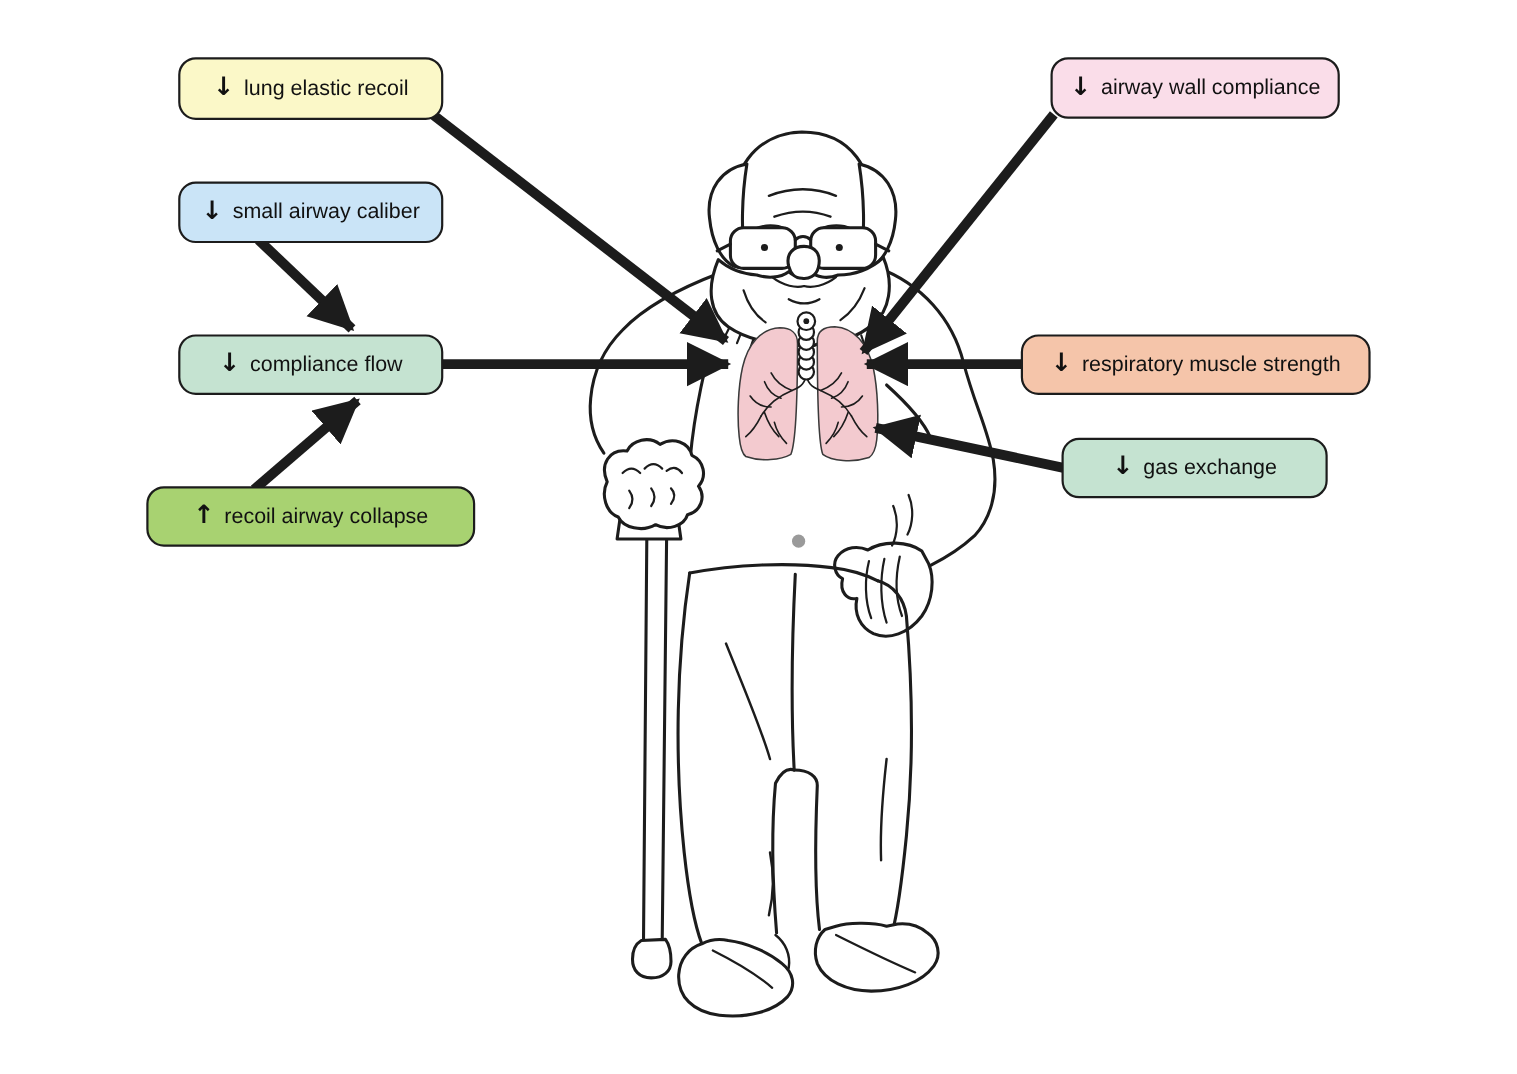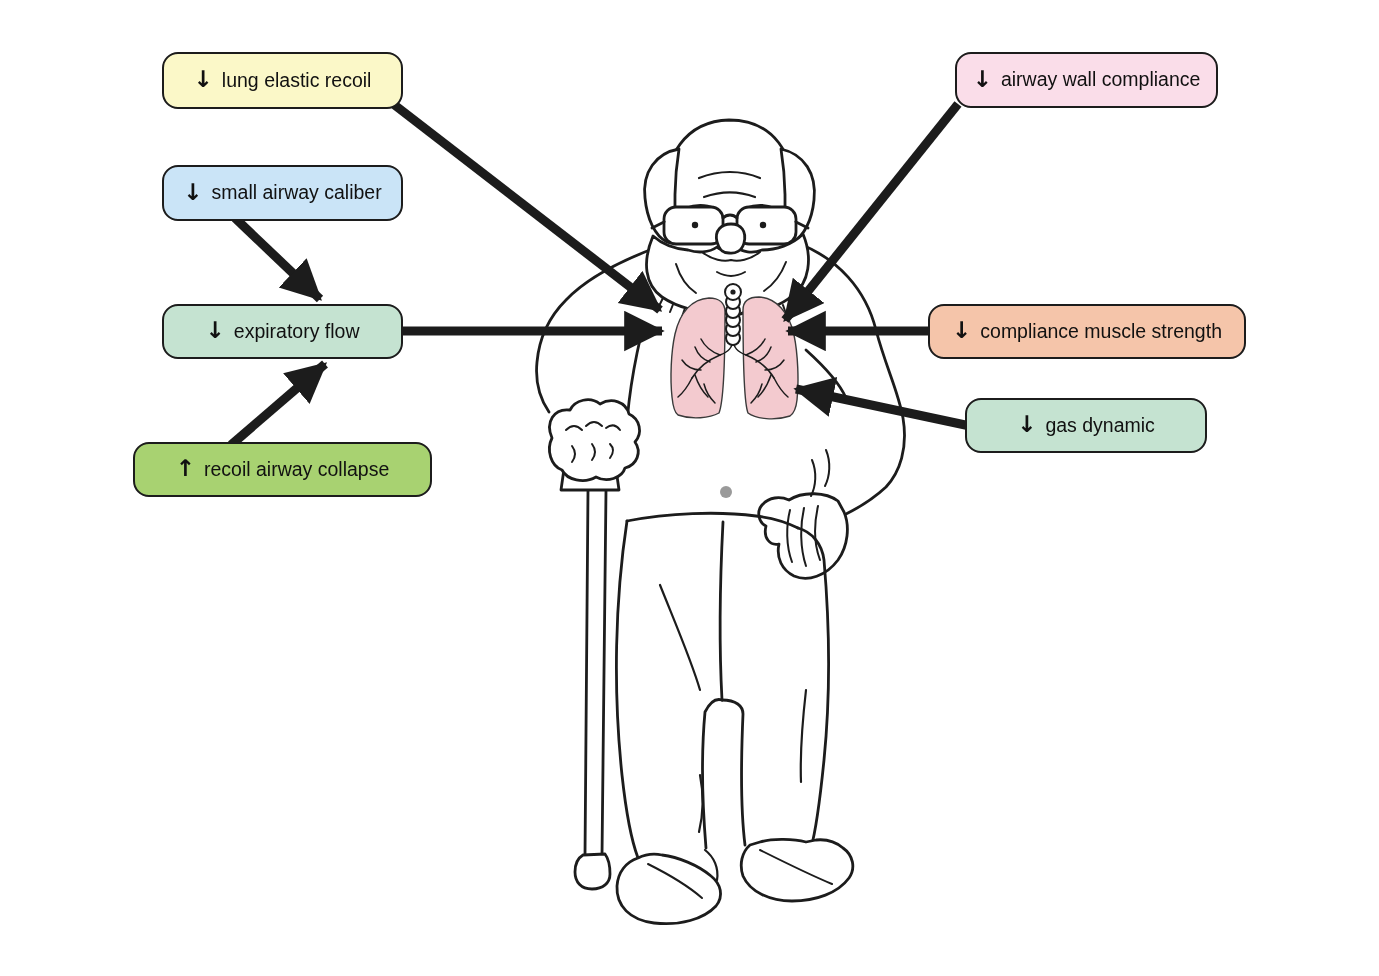--- a/index.html
+++ b/index.html
@@ -181,36 +181,36 @@
     <span class="txt">lung elastic recoil</span>
   </div>
 
   <div class="label-box" style="left: 162px; top: 165px; width: 241px; height: 56px; background-color: rgb(202, 228, 247);">
     <span class="dir">↓</span>
     <span class="txt">small airway caliber</span>
   </div>
 
   <div class="label-box" style="left: 162px; top: 304px; width: 241px; height: 55px; background-color: rgb(197, 227, 209);">
     <span class="dir">↓</span>
-    <span class="txt">expiratory flow</span>
+    <span class="txt">compliance flow</span>
   </div>
 
   <div class="label-box" style="left: 133px; top: 442px; width: 299px; height: 55px; background-color: rgb(168, 210, 113);">
     <span class="dir">↑</span>
     <span class="txt">recoil airway collapse</span>
   </div>
 
   <div class="label-box" style="left: 955px; top: 52px; width: 263px; height: 56px; background-color: rgb(250, 221, 233);">
     <span class="dir">↓</span>
     <span class="txt">airway wall compliance</span>
   </div>
 
   <div class="label-box" style="left: 928px; top: 304px; width: 318px; height: 55px; background-color: rgb(245, 197, 170);">
     <span class="dir">↓</span>
-    <span class="txt">compliance muscle strength</span>
+    <span class="txt">respiratory muscle strength</span>
   </div>
 
   <div class="label-box" style="left: 965px; top: 398px; width: 242px; height: 55px; background-color: rgb(197, 227, 209);">
     <span class="dir">↓</span>
-    <span class="txt">gas dynamic</span>
+    <span class="txt">gas exchange</span>
   </div>
 
 </div>
 
 </body></html>

